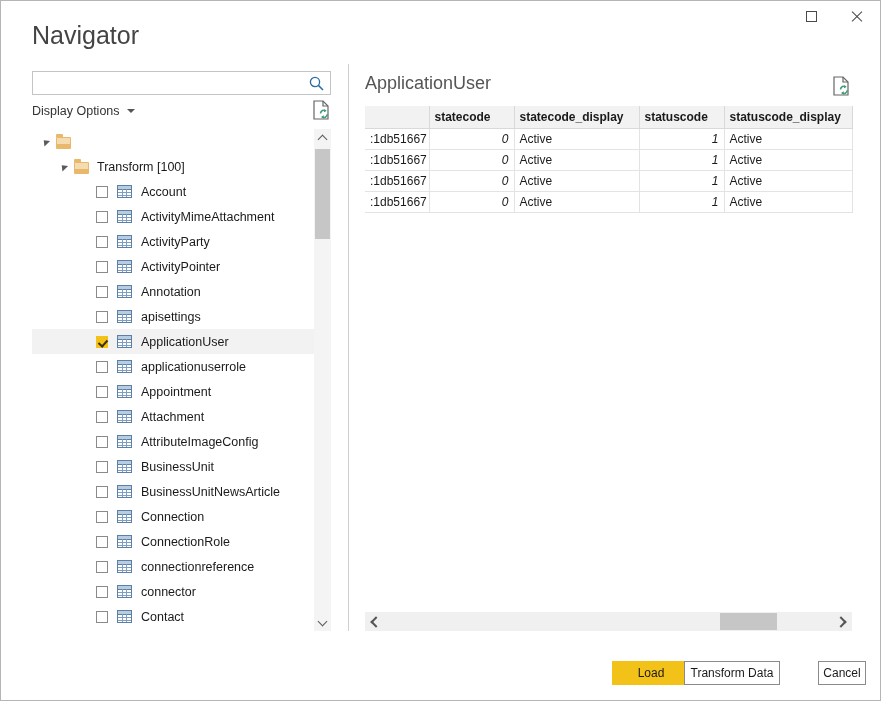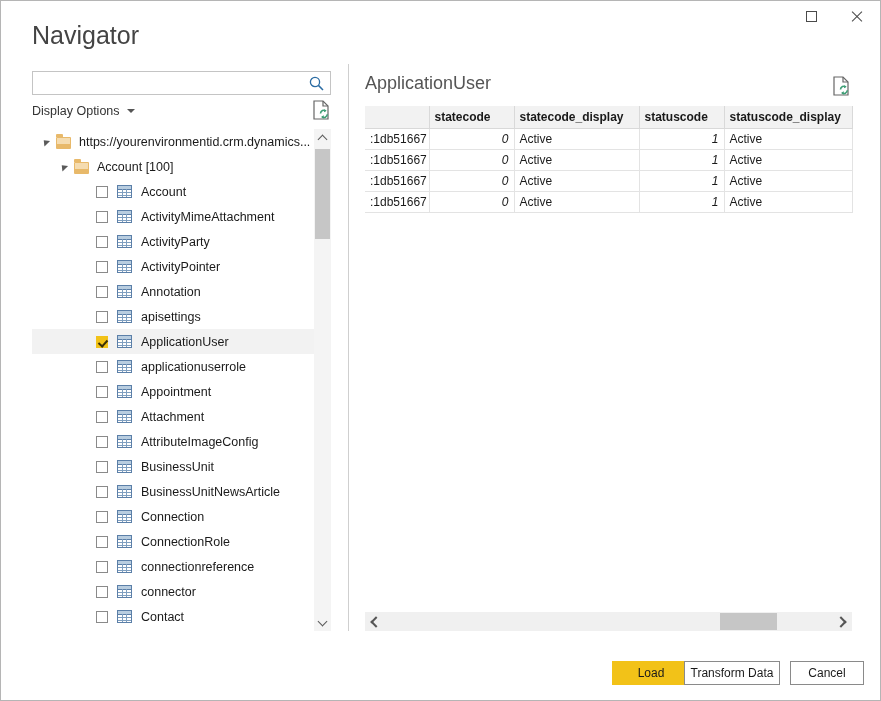--- a/index.html
+++ b/index.html
@@ -316,21 +316,21 @@
     border: 1px solid #8a8a8a;
     cursor: default;
     white-space: nowrap;
   }
   #btn-load {
     left: 611px; width: 78px;
     background: #f2c218;
     border-color: #f2c218;
   }
   #btn-transform { left: 683px; width: 96px; }
-  #btn-cancel { left: 789px; width: 74px; }
+  #btn-cancel { left: 817px; width: 48px; }
 </style>
 </head>
 <body>
 
 <div id="window">
 
   <div id="titlebar">
     <div class="winbtn" id="btn-max">
       <div class="max-glyph"></div>
     </div>
@@ -362,27 +362,26 @@
       <path d="M15.3 15.3 a3.4 3.4 0 0 1 -5.4 2.6" fill="none" stroke="#3f9e76" stroke-width="1.6"></path>
       <path d="M12 10.2 l2.6 1.5 l-2.6 1.5 z" fill="#3f9e76"></path>
       <path d="M11.8 19.3 l-2.6 -1.5 l2.6 -1.5 z" fill="#3f9e76"></path>
     </svg>
 
     <div id="tree-box">
 
       <div class="tree-row" style="padding-left:11px;">
         <span class="tri" style="transform:rotate(45deg);margin-right:8px;"></span>
         <span class="folder" style="margin-right:8px;margin-top:2px;"></span>
-        <span class="tree-label">https://yourenvironmentid.crm.dynamics...</span>
       </div>
 
       <div class="tree-row" style="padding-left:29px;">
         <span class="tri" style="transform:rotate(45deg);margin-right:8px;"></span>
         <span class="folder" style="margin-right:8px;margin-top:2px;"></span>
-        <span class="tree-label">Account [100]</span>
+        <span class="tree-label">Transform [100]</span>
       </div>
 
       <div id="tree-items">
           <div class="tree-row" style="padding-left: 0px;">
             <span style="width:64px;flex:none"></span>
             <span class="cbx"></span>
             <span style="width:9px;flex:none"></span>
             <span class="gridicon">
               <span class="gline" style="top:6px"></span>
               <span class="gline" style="top:9px"></span>

